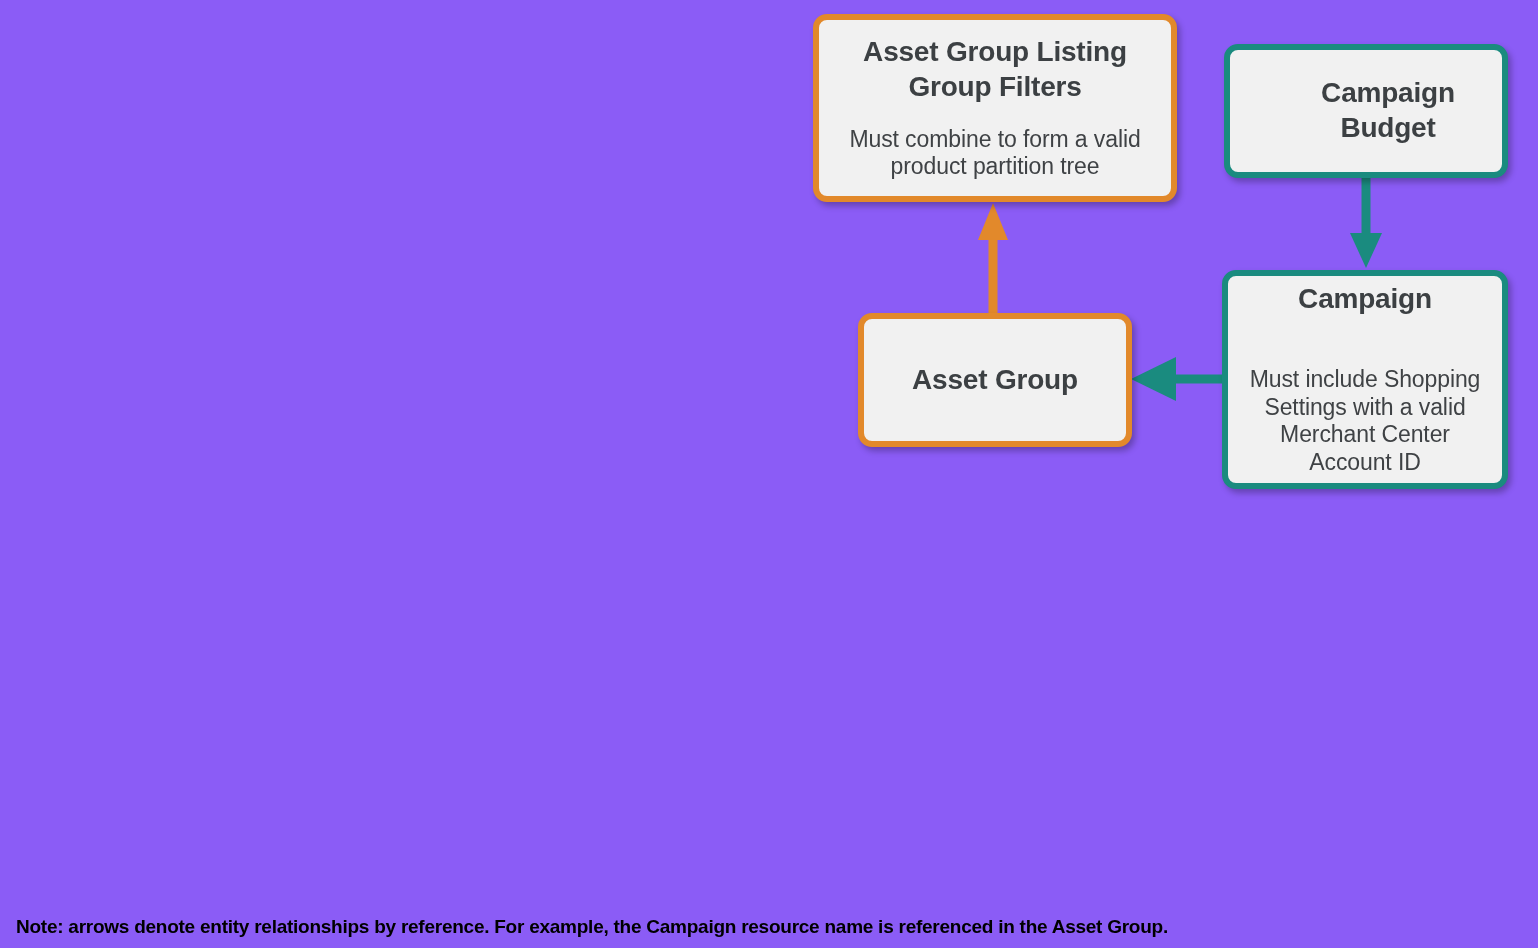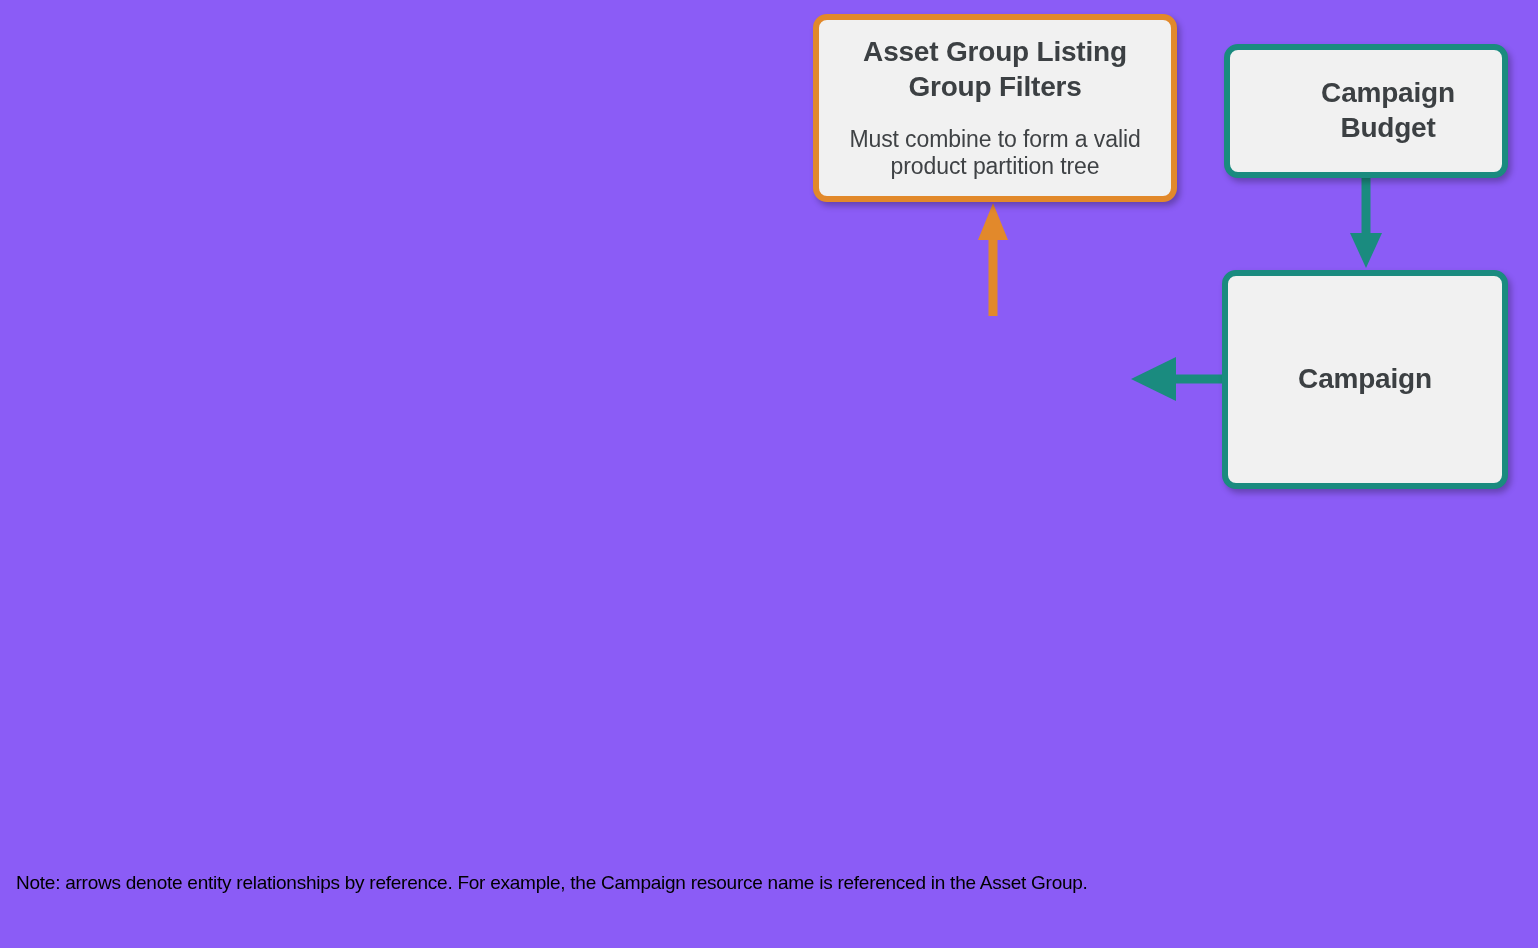--- a/index.html
+++ b/index.html
@@ -70,23 +70,23 @@
   }
   #node-campaign {
     left: 1222px; top: 270px; width: 286px; height: 219px;
     padding: 0 10px;
     gap: 28px;
   }
 
   #note {
     position: absolute;
     left: 16px;
-    top: 872px;
+    top: 916px;
     font-size: 19px;
-    font-weight: normal;
+    font-weight: bold;
     color: #000000;
     letter-spacing: -0.25px;
     white-space: nowrap;
   }
 </style>
 </head>
 <body>
 
 <div id="canvas">
 
@@ -110,20 +110,24 @@
 
   <div class="node orange" id="node-aglgf">
     <div class="title">Asset Group Listing Group Filters</div>
     <div class="subtitle">Must combine to form a valid product partition tree</div>
   </div>
 
   <div class="node teal" id="node-campaign-budget">
     <div class="title">Campaign Budget</div>
   </div>
 
+  <div class="node orange" id="node-asset-group">
+    <div class="title">Asset Group</div>
+  </div>
 
   <div class="node teal" id="node-campaign">
     <div class="title">Campaign</div>
+    <div class="subtitle">Must include Shopping Settings with a valid Merchant Center Account ID</div>
   </div>
 
   <div id="note">Note: arrows denote entity relationships by reference. For example, the Campaign resource name is referenced in the Asset Group.</div>
 
 </div>
 
 </body></html>

